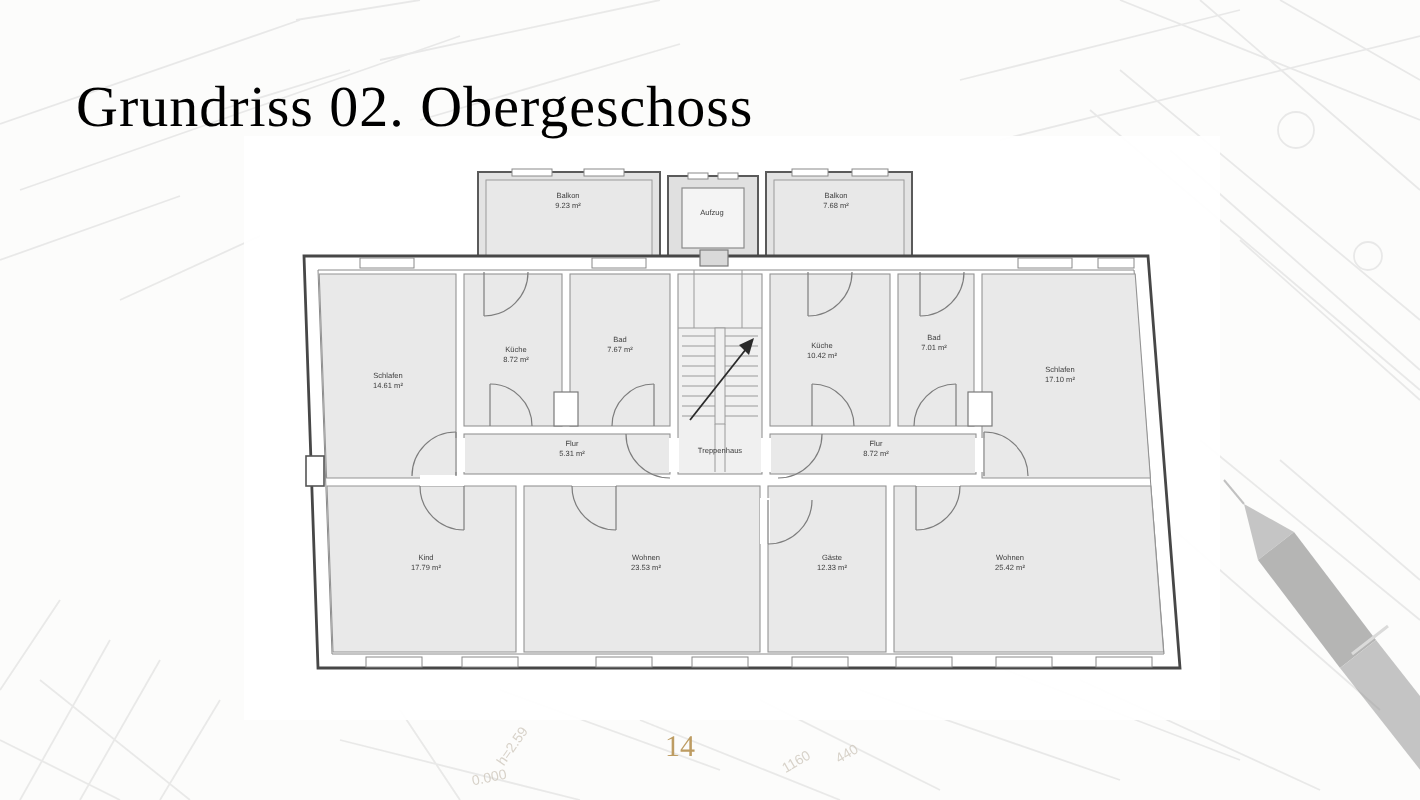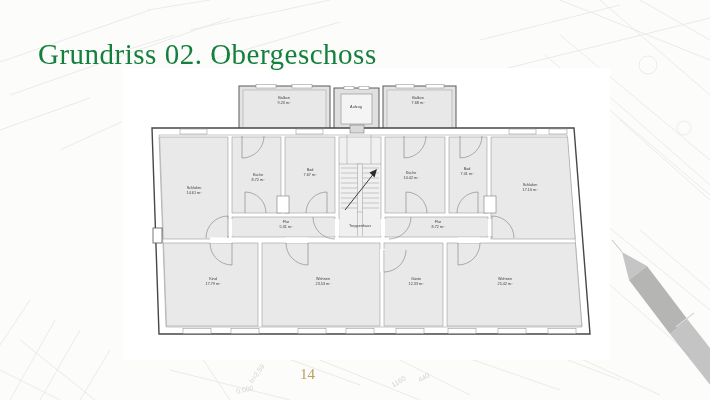--- a/index.html
+++ b/index.html
@@ -5,24 +5,24 @@
   html,body{margin:0;padding:0;}
   body{
     width:710px;height:400px;position:relative;overflow:hidden;
     background:#fcfcfb;
     font-family:"Liberation Sans",sans-serif;
   }
   .bg-svg{position:absolute;left:0;top:0;width:710px;height:400px;}
   .slide-title{
     position:absolute;left:38px;top:38px;margin:0;
     font-family:"Liberation Serif",serif;font-weight:400;
-    font-size:29px;letter-spacing:.5px;color:#15803d;
+    font-size:29px;letter-spacing:.5px;color:#000000;
   }
   .page-number{
-    position:absolute;left:300px;top:366px;width:80px;text-align:left;
+    position:absolute;left:300px;top:366px;width:80px;text-align:center;
     font-family:"Liberation Serif",serif;font-size:15px;color:#bd9c62;
   }
   .plan-labels{position:absolute;left:0;top:0;width:710px;height:400px;pointer-events:none;}
   .room-label{
     position:absolute;width:90px;margin-left:-45px;text-align:center;
     color:#3d3d3d;font-size:9px;line-height:1.3;
     transform:scale(0.42);
   }
   .room-label span{display:block;white-space:nowrap;}
   .wm-text{

